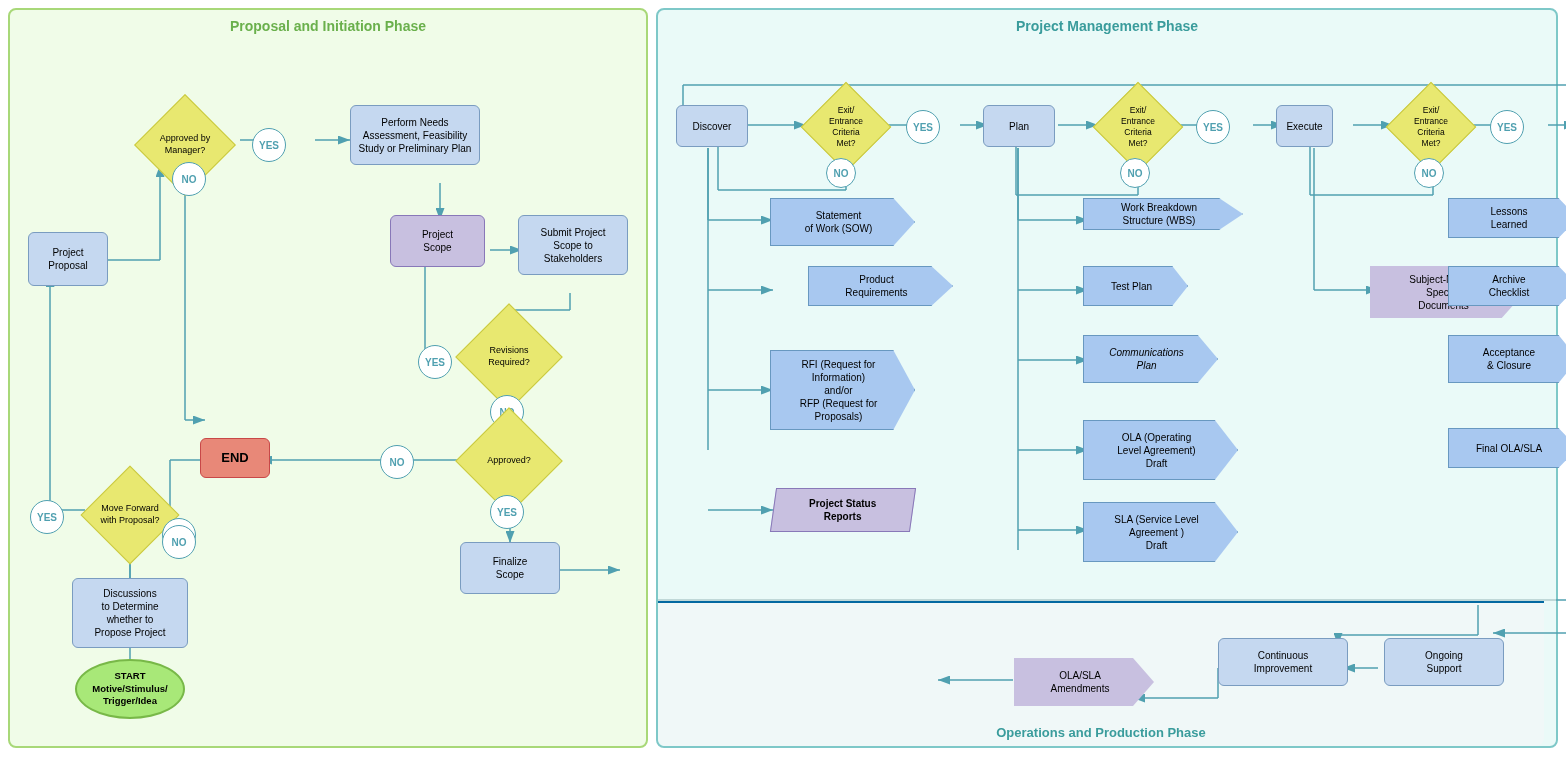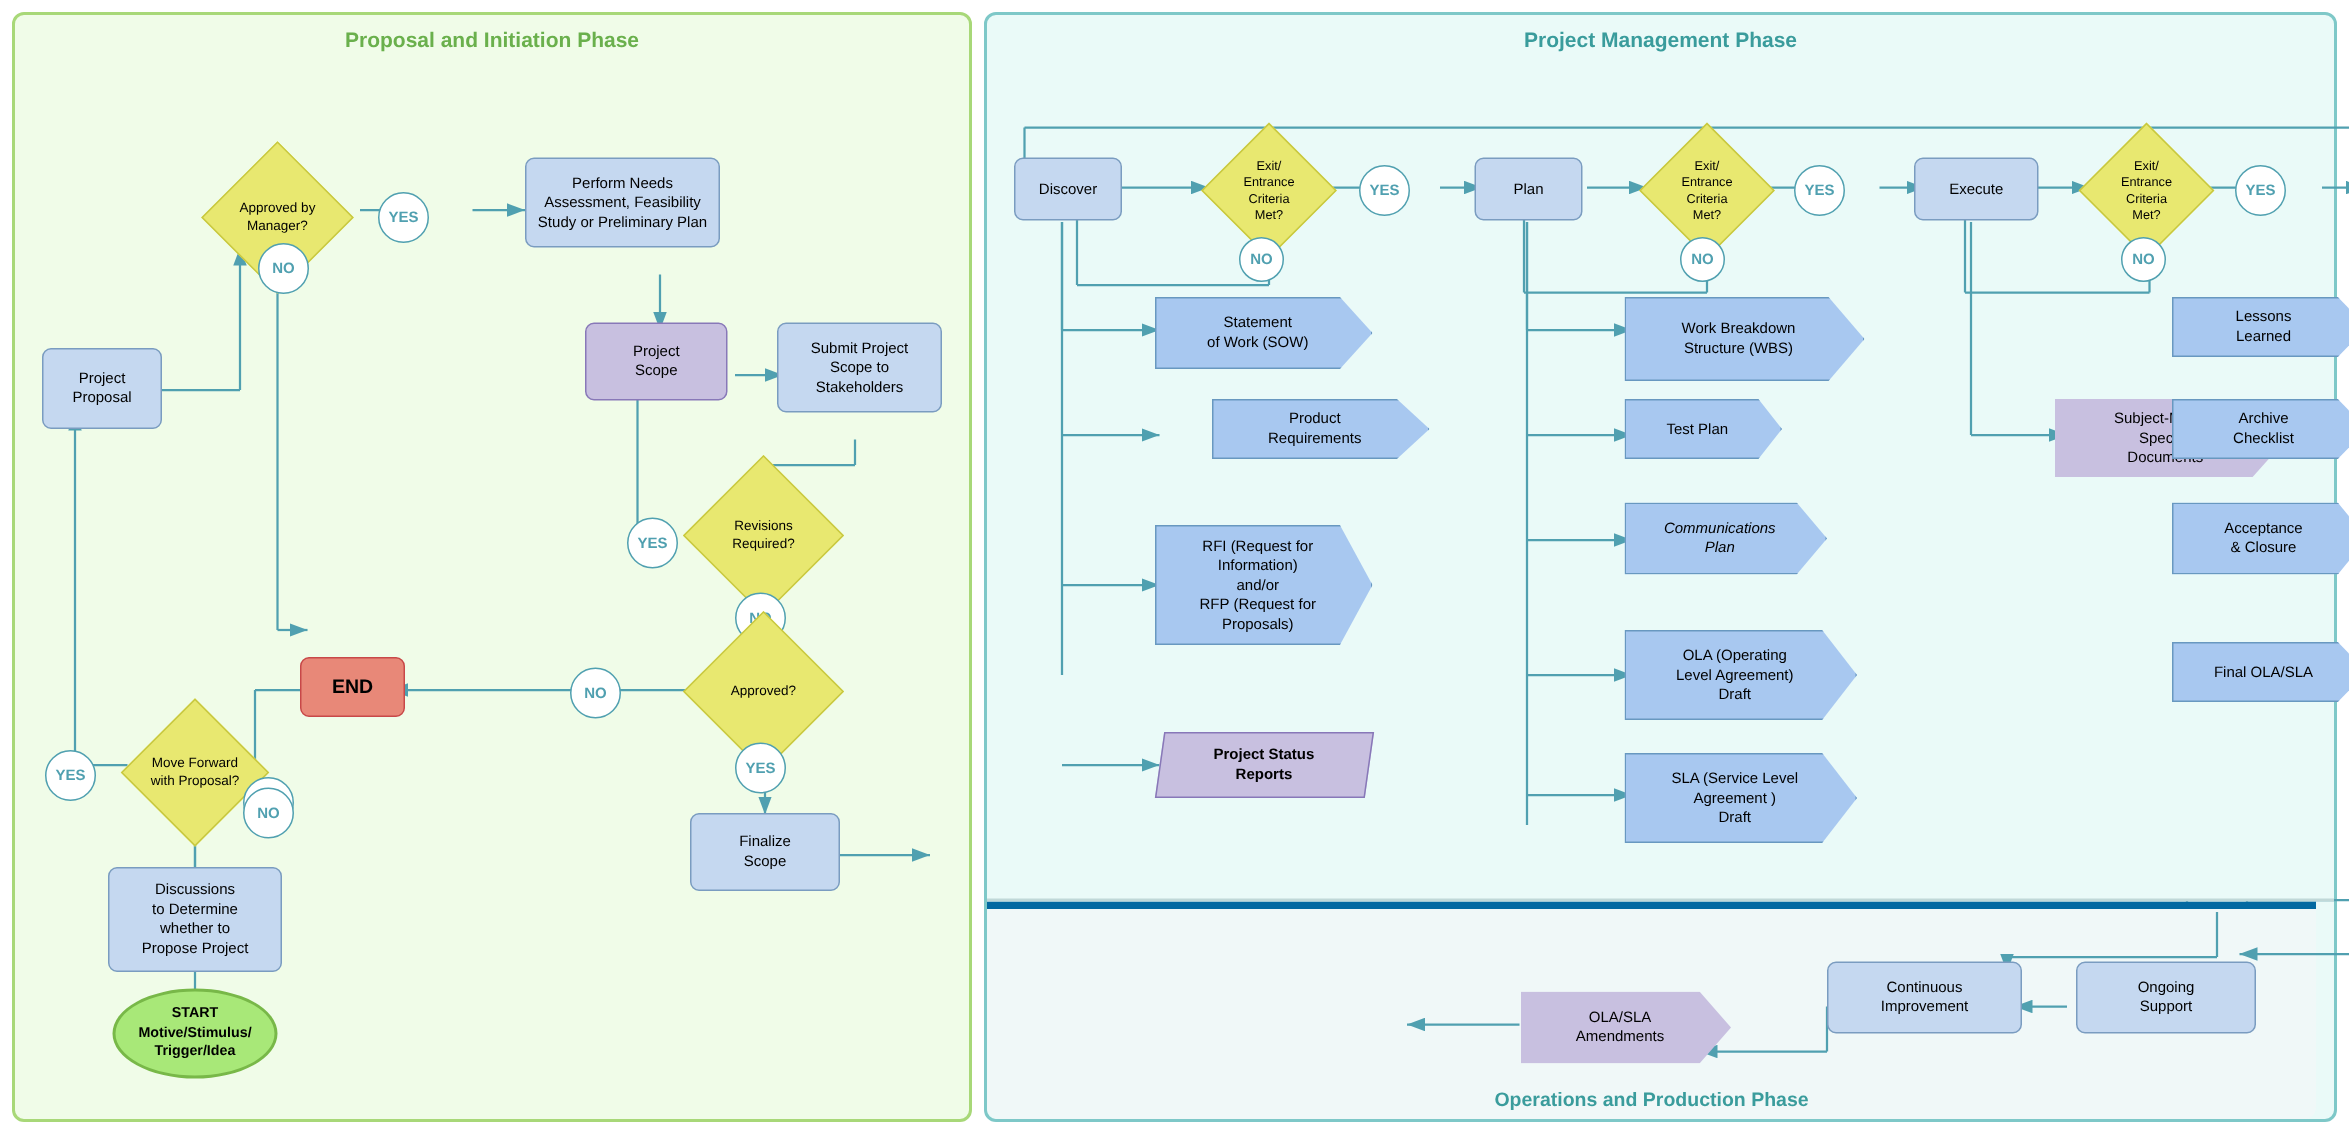--- a/index.html
+++ b/index.html
@@ -446,21 +446,21 @@
     </div>
 
     <div class="node circle" style="left:538px;top:100px;width:34px;height:34px;">
       <span>YES</span>
     </div>
 
     <div class="node circle" style="left:462px;top:148px;width:30px;height:30px;">
       <span>NO</span>
     </div>
 
-    <div class="node process-box" style="left:618px;top:95px;width:83px;height:42px;">
+    <div class="node process-box" style="left:618px;top:95px;width:57px;height:42px;">
       <span>Execute</span>
     </div>
 
     <div class="diamond-wrapper" style="left:725px;top:83px;width:96px;height:68px;">
       <div class="diamond" style="width:64px;height:64px;background:#e8e870;border:1.5px solid #c8c840;"></div>
       <div class="diamond-text" style="font-size:8.5px;white-space:pre-line;">Exit/
 Entrance
 Criteria
 Met?</div>
     </div>
@@ -491,21 +491,21 @@
 Proposals)</span>
     </div>
 
     <div class="node" style="left:112px;top:476px;width:145px;height:48px;">
       <div class="parallelogram" style="width:140px;height:44px;display:flex;align-items:center;justify-content:center;text-align:center;">
         <span style="transform:skewX(8deg);display:block;white-space:pre-line;font-weight:bold;font-size:10px;">Project Status
 Reports</span>
       </div>
     </div>
 
-    <div class="node flag-shape" style="left:425px;top:188px;width:160px;height:56px;">
+    <div class="node flag-shape" style="left:425px;top:188px;width:160px;height:32px;">
       <span style="white-space:pre-line;">Work Breakdown
 Structure (WBS)</span>
     </div>
 
     <div class="node flag-shape" style="left:425px;top:256px;width:105px;height:40px;">
       <span style="white-space:pre-line;">Test Plan</span>
     </div>
 
     <div class="node flag-shape" style="left:425px;top:325px;width:135px;height:48px;">
       <span style="white-space:pre-line;font-style:italic;">Communications
@@ -544,21 +544,21 @@
       <span style="white-space:pre-line;">Acceptance
 &amp; Closure</span>
     </div>
 
     <div class="node flag-shape" style="left:790px;top:418px;width:130px;height:40px;">
       <span style="white-space:pre-line;">Final OLA/SLA</span>
     </div>
 
     <div style="position:absolute;bottom:145px;left:0;right:0;height:2px;background:#c0d8d8;"></div>
 
-    <div style="position:absolute;bottom:0;left:0;right:12px;height:145px;background:#f0f8f8;border-top:5px solid #0369a1;border-radius:0 0 8px 8px;">
+    <div style="position:absolute;bottom:0;left:0;right:12px;height:145px;background:#f0f8f8;border-top:2px solid #0369a1;border-radius:0 0 8px 8px;">
 
       <svg style="position:absolute;top:0;left:0;width:100%;height:100%;overflow:visible;">
         <defs>
           <marker id="arrowhead-o" markerWidth="8" markerHeight="6" refX="8" refY="3" orient="auto">
             <polygon points="0 0, 8 3, 0 6" fill="#50a0b0"></polygon>
           </marker>
           <marker id="arrowhead-ol" markerWidth="8" markerHeight="6" refX="0" refY="3" orient="auto">
             <polygon points="8 0, 0 3, 8 6" fill="#50a0b0"></polygon>
           </marker>
         </defs>

